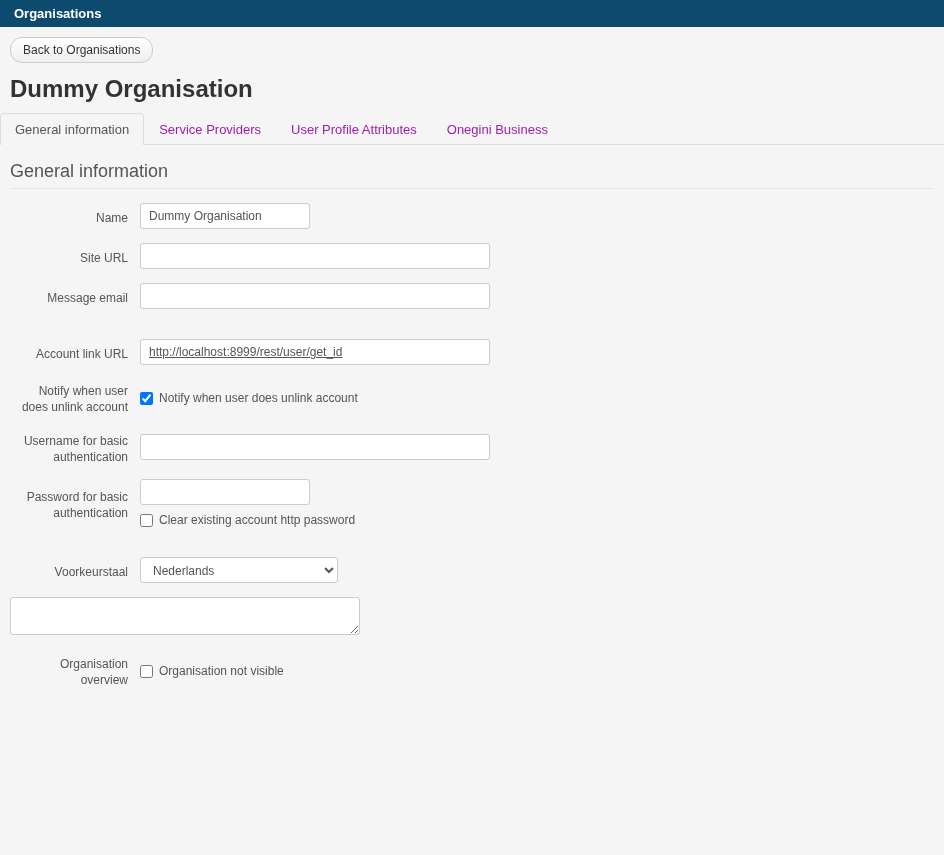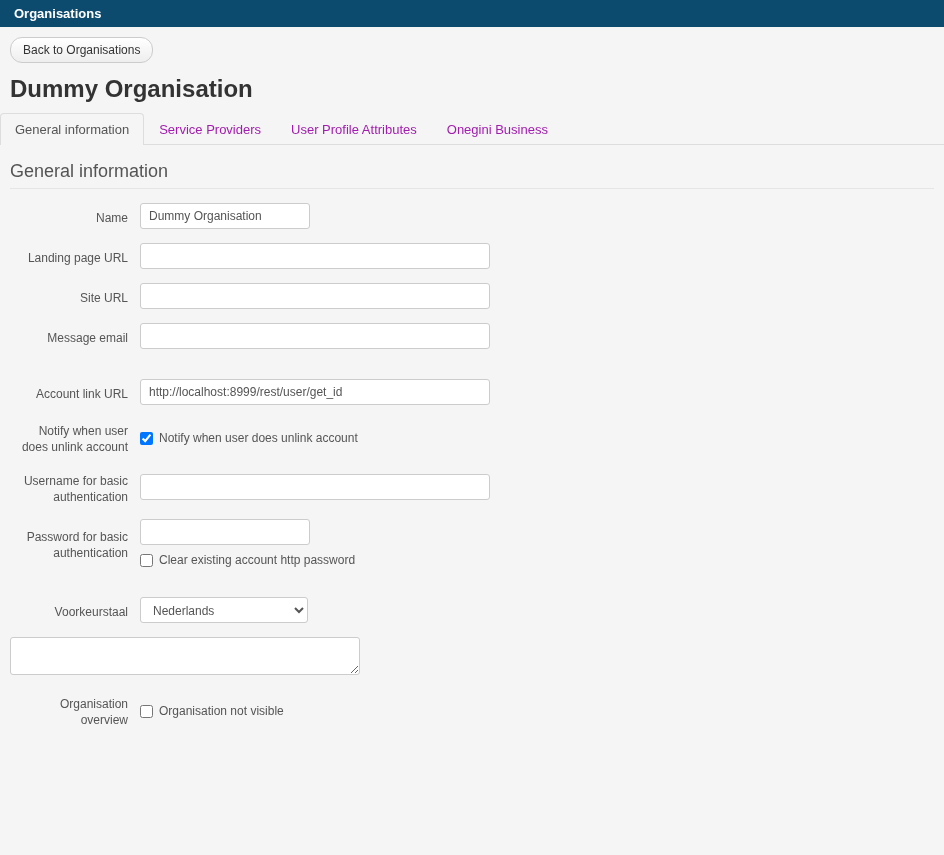--- a/index.html
+++ b/index.html
@@ -88,23 +88,23 @@
       border: 1px solid #ccc;
       border-radius: 3px;
       padding: 5px 8px;
       font-size: 12px;
       font-family: inherit;
       color: #555;
       background: #fff;
     }
     .input-sm { width: 170px; }
     .input-lg { width: 350px; }
-    .input-yellow { background: #fcfccf; }
+    .input-yellow { background: #fcfccf; text-decoration: underline; }
     textarea.input-lg { width: 350px; height: 38px; resize: both; }
-    select.input-lg { width: 168px; height: 26px; }
+    select.input-lg { width: 198px; height: 26px; }
     .checkbox-row {
       display: flex;
       align-items: center;
       gap: 6px;
       font-size: 12px;
       color: #555;
       padding-top: 2px;
     }
     .sub-checkbox {
       margin-top: 6px;
@@ -133,26 +133,20 @@
 <div class="section">
   <h2 class="section-title">General information</h2>
 
   <div class="form-row">
     <div class="form-label">Name</div>
     <div class="form-field">
       <input type="text" class="input-sm" value="Dummy Organisation" style="">
     </div>
   </div>
 
-  <div class="form-row">
-    <div class="form-label">Landing page URL</div>
-    <div class="form-field">
-      <input type="text" class="input-lg" value="" style="">
-    </div>
-  </div>
 
   <div class="form-row">
     <div class="form-label">Site URL</div>
     <div class="form-field">
       <input type="text" class="input-lg" value="" style="">
     </div>
   </div>
 
 
   <div class="form-row">

